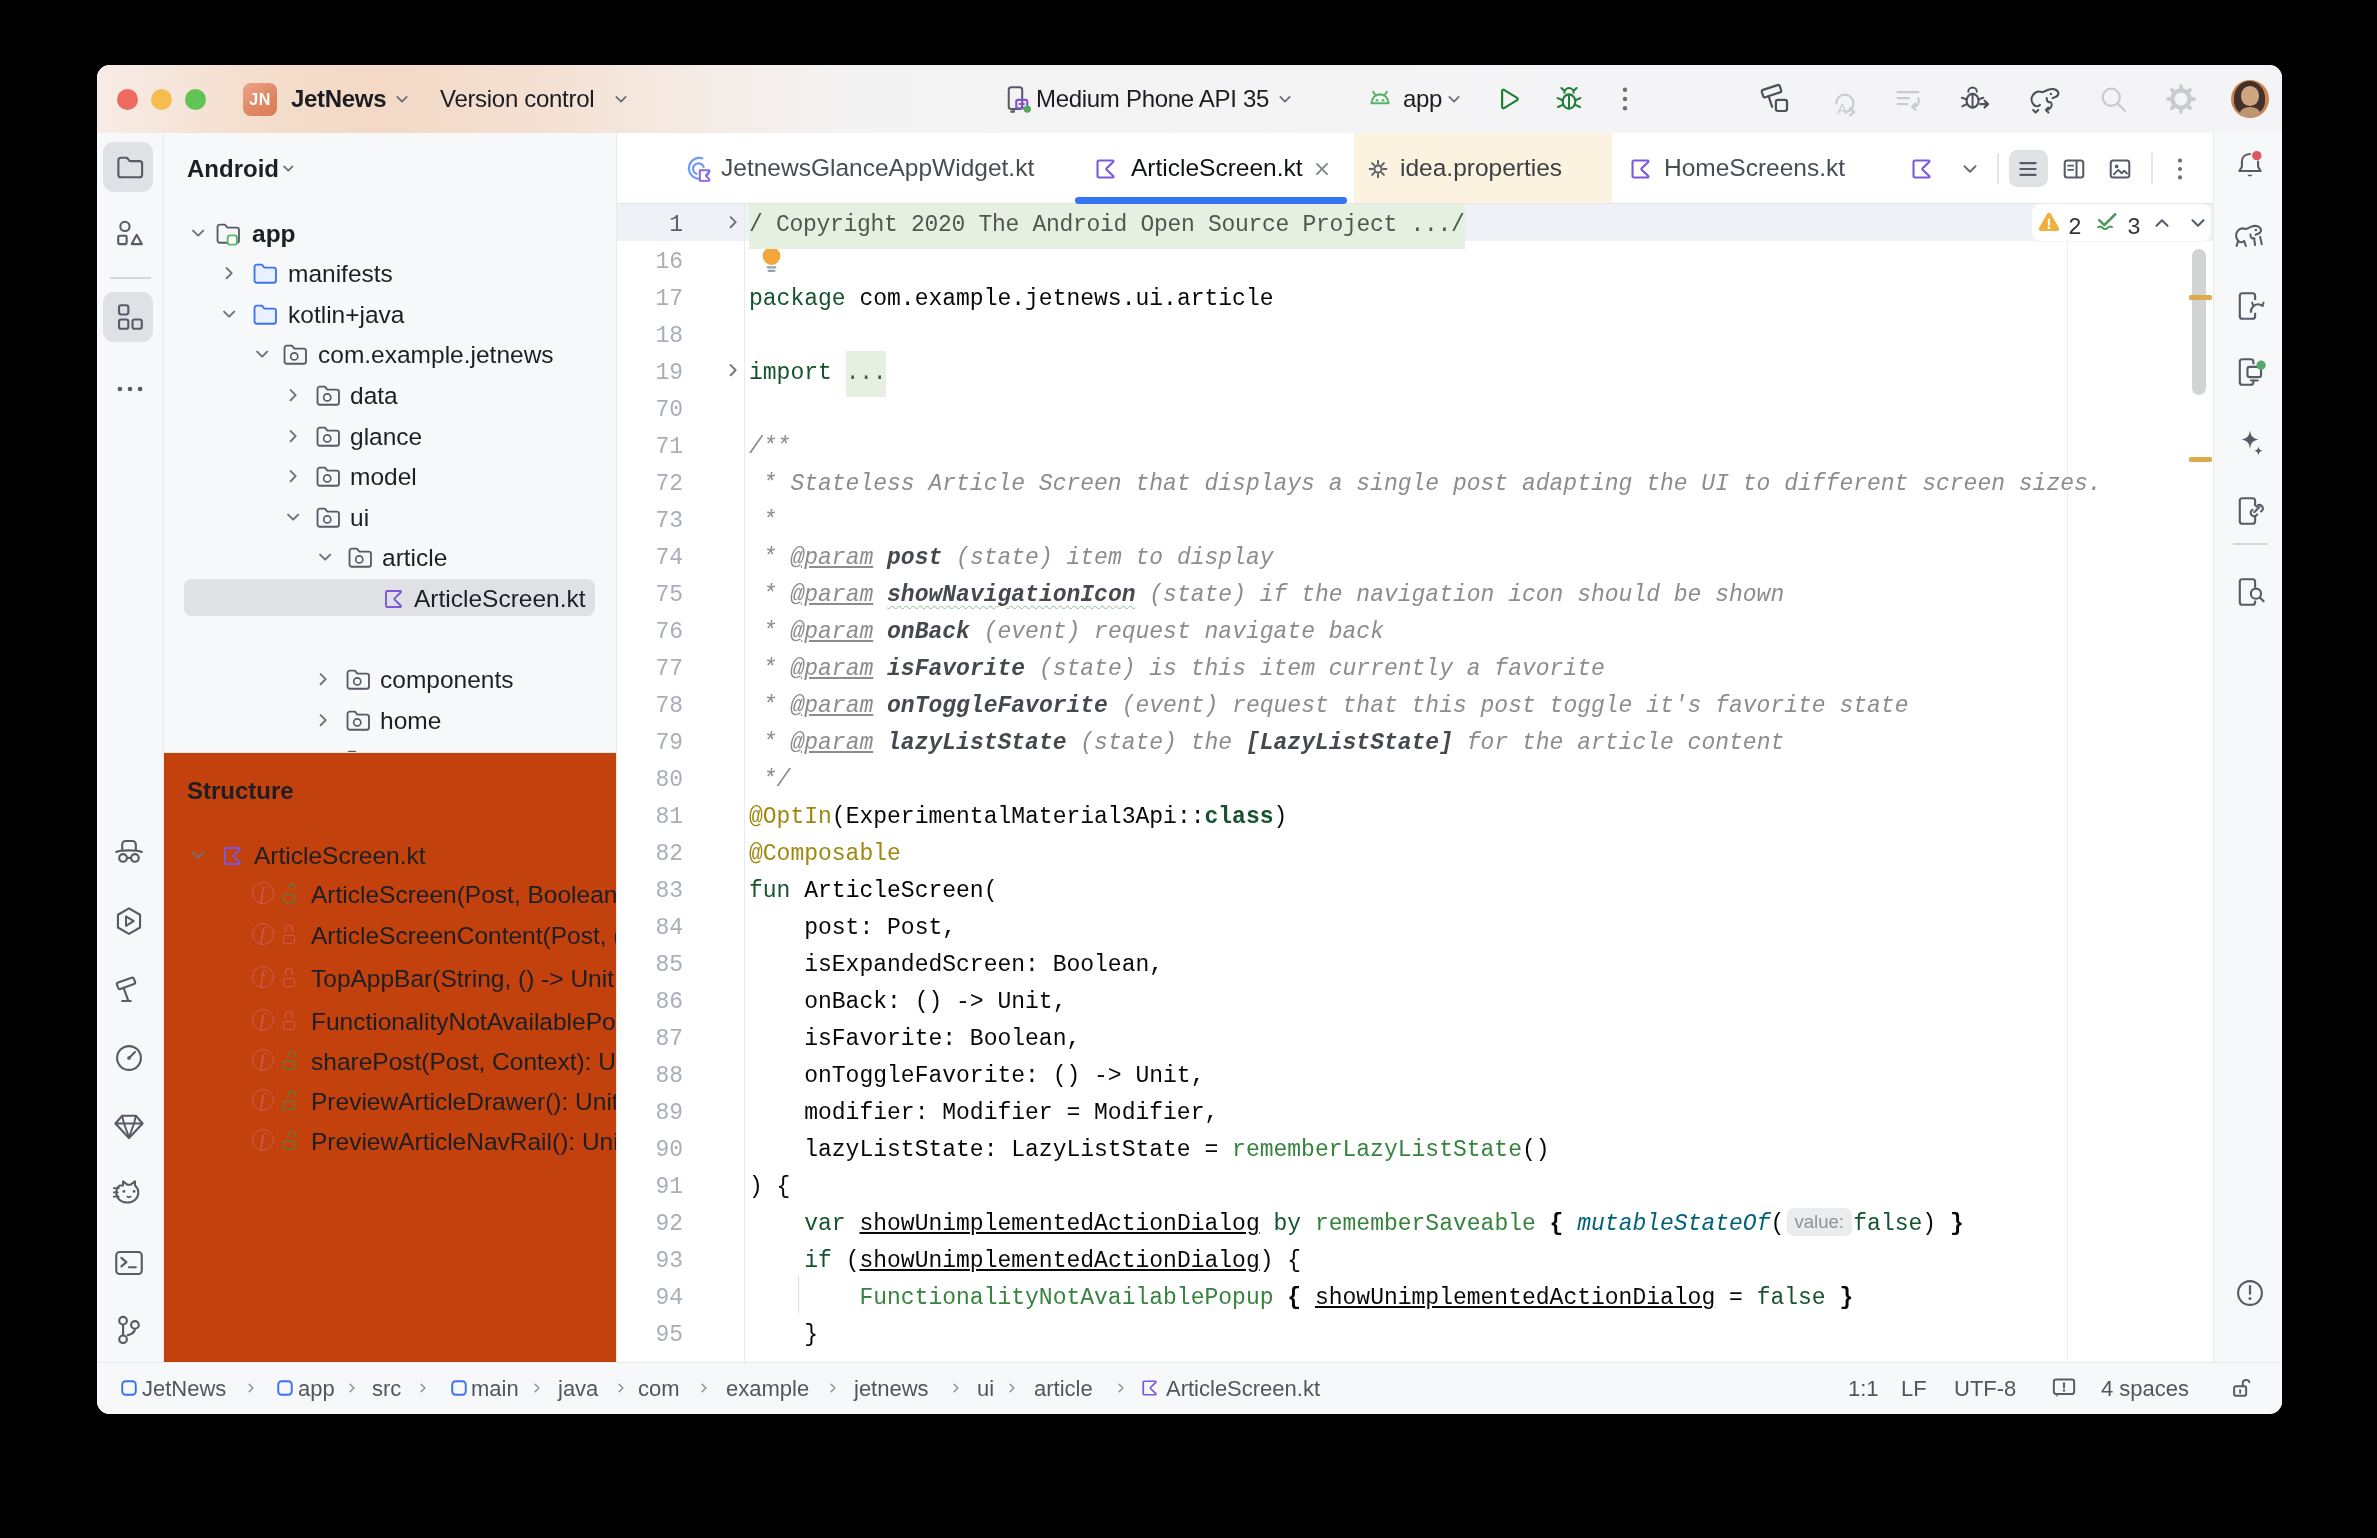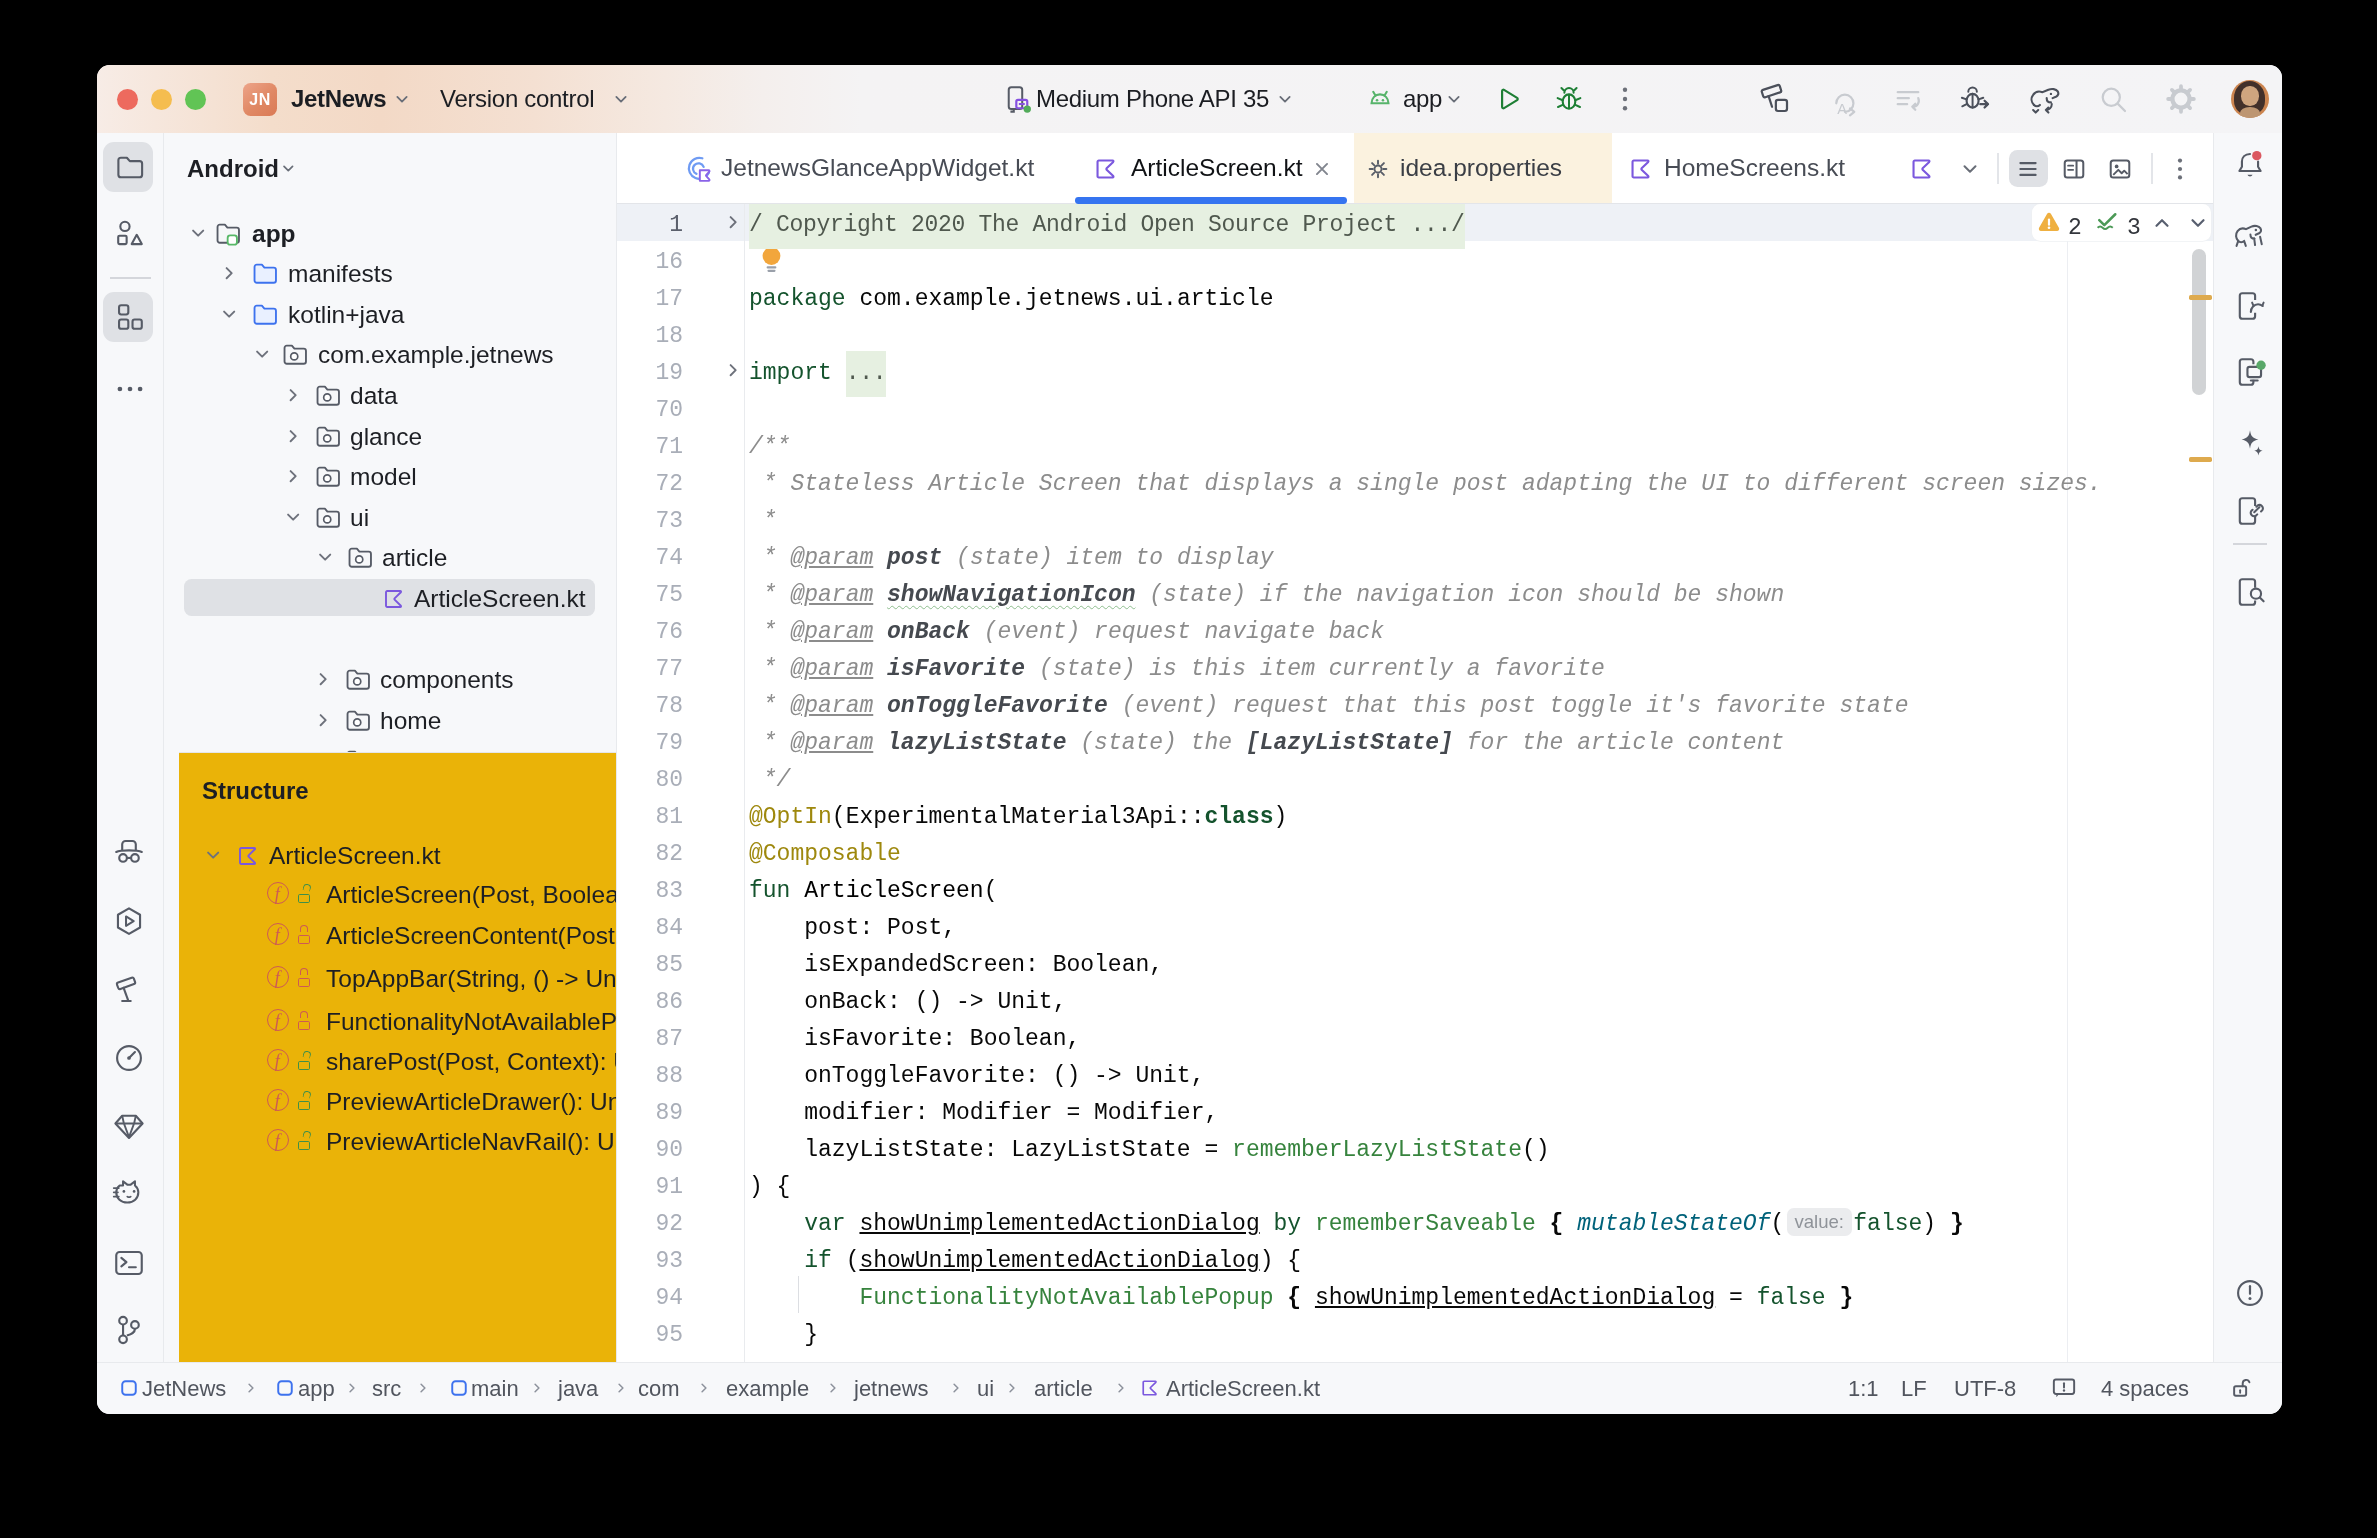--- a/index.html
+++ b/index.html
@@ -44,21 +44,21 @@
 .cP{color:#45494f;font-weight:bold;font-style:italic;} 
 .cT{color:#8c8c8c;font-style:italic;text-decoration:underline;} 
 .cU{text-decoration:underline;color:#080808;} 
 .cB{font-weight:bold;color:#080808;} 
 .cB2{font-weight:bold;}
 .wavy{text-decoration:underline wavy #8fbe8f 1.3px;text-underline-offset:4.2px;}
 .cI{color:#00627a;font-style:italic;} 
 .fold{background:#e6f0e1;color:#4f584e;letter-spacing:-0.3px;padding:9px 0 11px;}
 .pill{display:inline-block;background:#ebecee;color:#8f9399;border-radius:6.8px;font-size:18.6px;line-height:28px;height:28px;vertical-align:middle;padding:0 7.6px;margin:0 1.7px 0 2.5px;position:relative;top:-1.7px;font-family:"Liberation Sans",sans-serif;}
 
-#structpanel{position:absolute;left:15px;top:619px;width:453px;bottom:0;background:#eab308;border-top:0.8px solid #e4e6ea;}
+#structpanel{position:absolute;left:0;top:619px;width:453px;bottom:0;background:#c2410c;border-top:0.8px solid #e4e6ea;}
 .fr .fi{position:absolute;left:88px;top:7.6px;width:22px;height:22px;border:1.9px solid #cd5a55;border-radius:50%;}
 .fr .fi::after{content:"f";position:absolute;left:6.8px;top:0px;font-family:"Liberation Serif",serif;font-style:italic;font-size:18px;line-height:22px;color:#cd5a55;}
 .lko,.lkc{position:absolute;left:119px;top:10.2px;width:14.4px;height:18.6px;}
 .lko::after,.lkc::after{content:"";position:absolute;left:0;bottom:0;width:10.2px;height:6.8px;border:1.9px solid #3f8f4a;border-radius:1.7px;}
 .lkc::after{border-color:#cd5a55;}
 .lko::before{content:"";position:absolute;left:5.1px;top:0;width:6px;height:6px;border:1.9px solid #3f8f4a;border-bottom:none;border-radius:4.2px 4.2px 0 0;transform:rotate(12deg);}
 .lkc::before{content:"";position:absolute;left:1.7px;top:0;width:6px;height:6px;border:1.9px solid #cd5a55;border-bottom:none;border-radius:4.2px 4.2px 0 0;}
 .ft{position:absolute;left:147px;}
 
 #vscroll{position:absolute;left:1575px;top:45px;width:14.4px;height:146px;background:#c9cbce;border-radius:7.6px;opacity:.85;}

